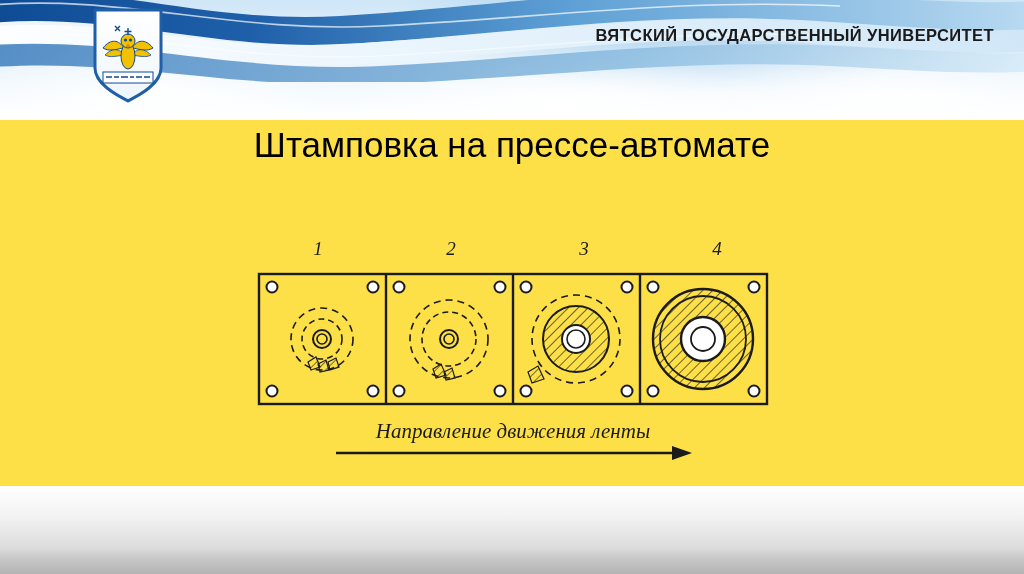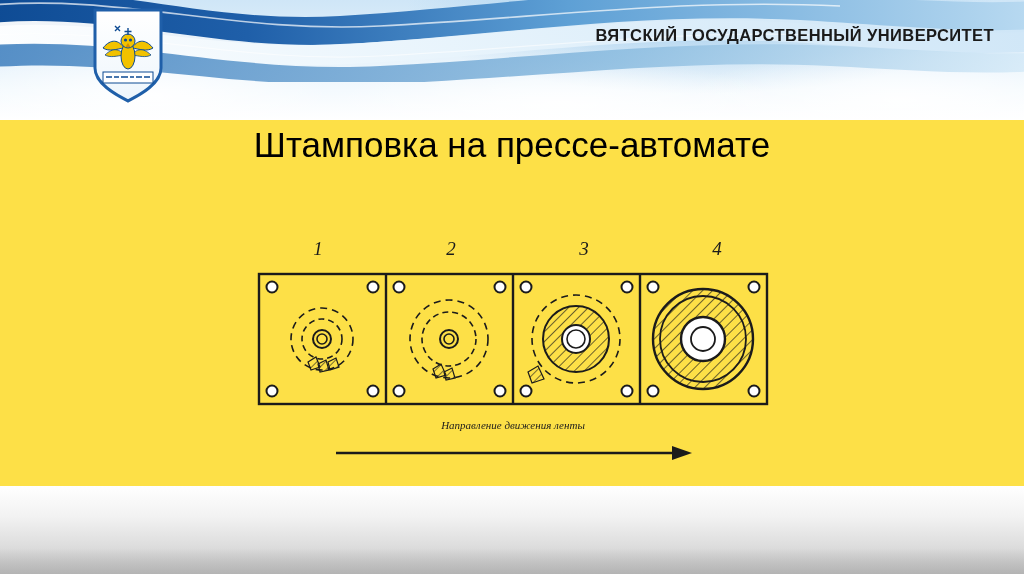--- a/index.html
+++ b/index.html
@@ -101,21 +101,21 @@
     color: #1b1b1b;
   }
   .caption {
     position: absolute;
     left: 0;
     top: 181px;
     width: 520px;
     text-align: center;
     font-family: "Liberation Serif", serif;
     font-style: italic;
-    font-size: 11px;
+    font-size: 21px;
     color: #1b1b1b;
   }
 
   
   .bottom-band {
     position: absolute;
     left: 0;
     bottom: 0;
     width: 1024px;
     height: 88px;

